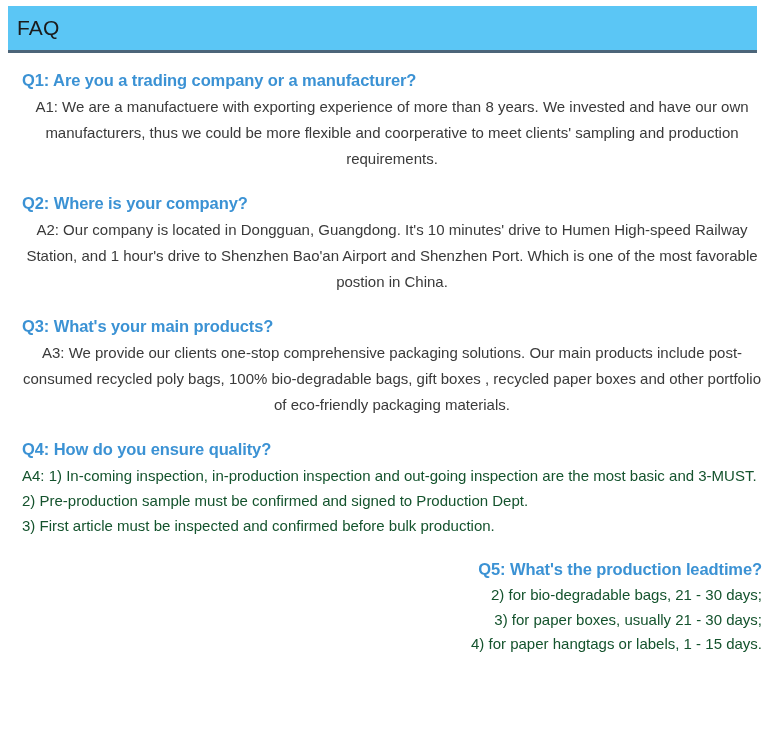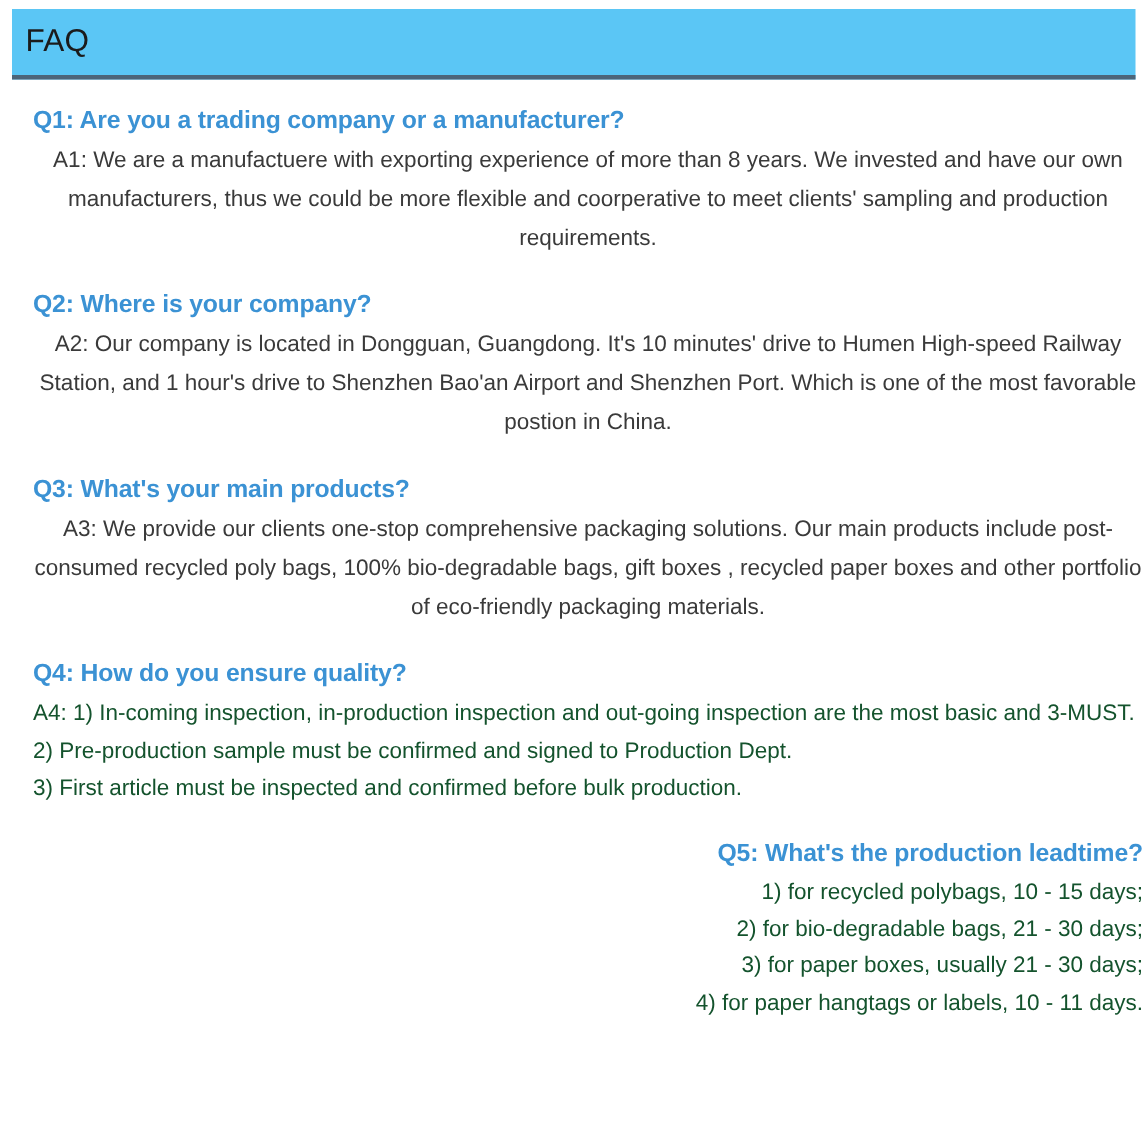--- a/index.html
+++ b/index.html
@@ -116,21 +116,20 @@
       <div class="faq-answer-lines">
         <span class="faq-answer-line">A4: 1) In-coming inspection, in-production inspection and out-going inspection are the most basic and 3-MUST.</span>
         <span class="faq-answer-line">2) Pre-production sample must be confirmed and signed to Production Dept.</span>
         <span class="faq-answer-line">3) First article must be inspected and confirmed before bulk production.</span>
       </div>
     </div>
 
     <div class="faq-item faq-item-q5">
       <p class="faq-question">Q5: What's the production leadtime?</p>
       <div class="faq-answer-lines">
-        <span class="faq-answer-line">1) for recycled polybags, 10 - 15 days;</span>
         <span class="faq-answer-line">2) for bio-degradable bags, 21 - 30 days;</span>
         <span class="faq-answer-line">3) for paper boxes, usually 21 - 30 days;</span>
-        <span class="faq-answer-line">4) for paper hangtags or labels, 10 - 11 days.</span>
+        <span class="faq-answer-line">4) for paper hangtags or labels, 1 - 15 days.</span>
       </div>
     </div>
 
   </div>
 </div>
 
 </body></html>

